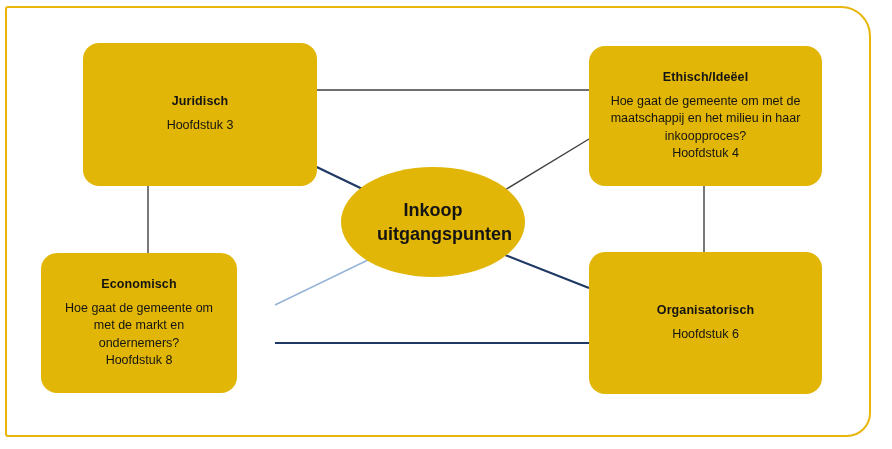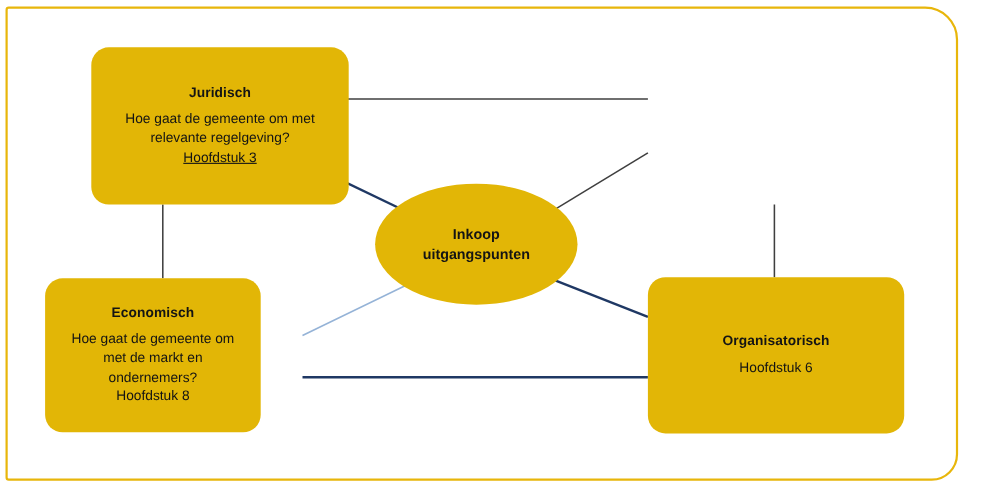--- a/index.html
+++ b/index.html
@@ -56,21 +56,20 @@
   }
   .node .body {
     font-size: 12.5px;
     line-height: 1.4;
   }
   .node .chapter {
     font-size: 12.5px;
     line-height: 1.4;
   }
   .chapter.underlined {
-    text-decoration: underline;
   }
   .node-juridisch       { left: 41px;  top: 43px;  width: 234px; height: 143px; margin-left: 42px; }
   .node-ethisch         { left: 589px; top: 46px;  width: 233px; height: 140px; }
   .node-economisch      { left: 41px;  top: 253px; width: 196px; height: 140px; }
   .node-organisatorisch { left: 589px; top: 252px; width: 233px; height: 142px; }
   .center-ellipse {
     position: absolute;
     left: 341px;
     top: 167px;
     width: 184px;
@@ -78,21 +77,21 @@
     background: #E2B606;
     border-radius: 50%;
     display: flex;
     justify-content: center;
     align-items: center;
     text-align: center;
     z-index: 3;
   }
   .center-ellipse .label {
     font-weight: bold;
-    font-size: 13px;
+    font-size: 18px;
     line-height: 1.35;
     color: #141414;
     width: 112px;
   }
 </style>
 </head>
 <body>
 
 <div class="canvas">
 
@@ -104,24 +103,28 @@
     <line x1="148" y1="186" x2="148" y2="253" stroke="#3F3F3F" stroke-width="1.4"></line>
     <line x1="704" y1="186" x2="704" y2="252" stroke="#3F3F3F" stroke-width="1.4"></line>
     <line x1="275" y1="147" x2="375" y2="195" stroke="#1F3864" stroke-width="2.2"></line>
     <line x1="500" y1="193" x2="589" y2="139" stroke="#3F3F3F" stroke-width="1.4"></line>
     <line x1="372" y1="258" x2="275" y2="305" stroke="#95B3D7" stroke-width="1.4"></line>
     <line x1="500" y1="253" x2="589" y2="288" stroke="#1F3864" stroke-width="2.2"></line>
   </svg>
 
   <div class="node node-juridisch">
     <div class="title">Juridisch</div>
-    <div class="body">Hoe gaat de gemeente om met relevante regelgeving?</div>
     <div class="chapter underlined">Hoofdstuk 3</div>
   </div>
 
+  <div class="node node-ethisch">
+    <div class="title">Ethisch/Ideëel</div>
+    <div class="body">Hoe gaat de gemeente om met de maatschappij en het milieu in haar inkoopproces?</div>
+    <div class="chapter">Hoofdstuk 4</div>
+  </div>
 
   <div class="node node-economisch">
     <div class="title">Economisch</div>
     <div class="body">Hoe gaat de gemeente om met de markt en ondernemers?</div>
     <div class="chapter">Hoofdstuk 8</div>
   </div>
 
   <div class="node node-organisatorisch">
     <div class="title">Organisatorisch</div>
     <div class="chapter">Hoofdstuk 6</div>

